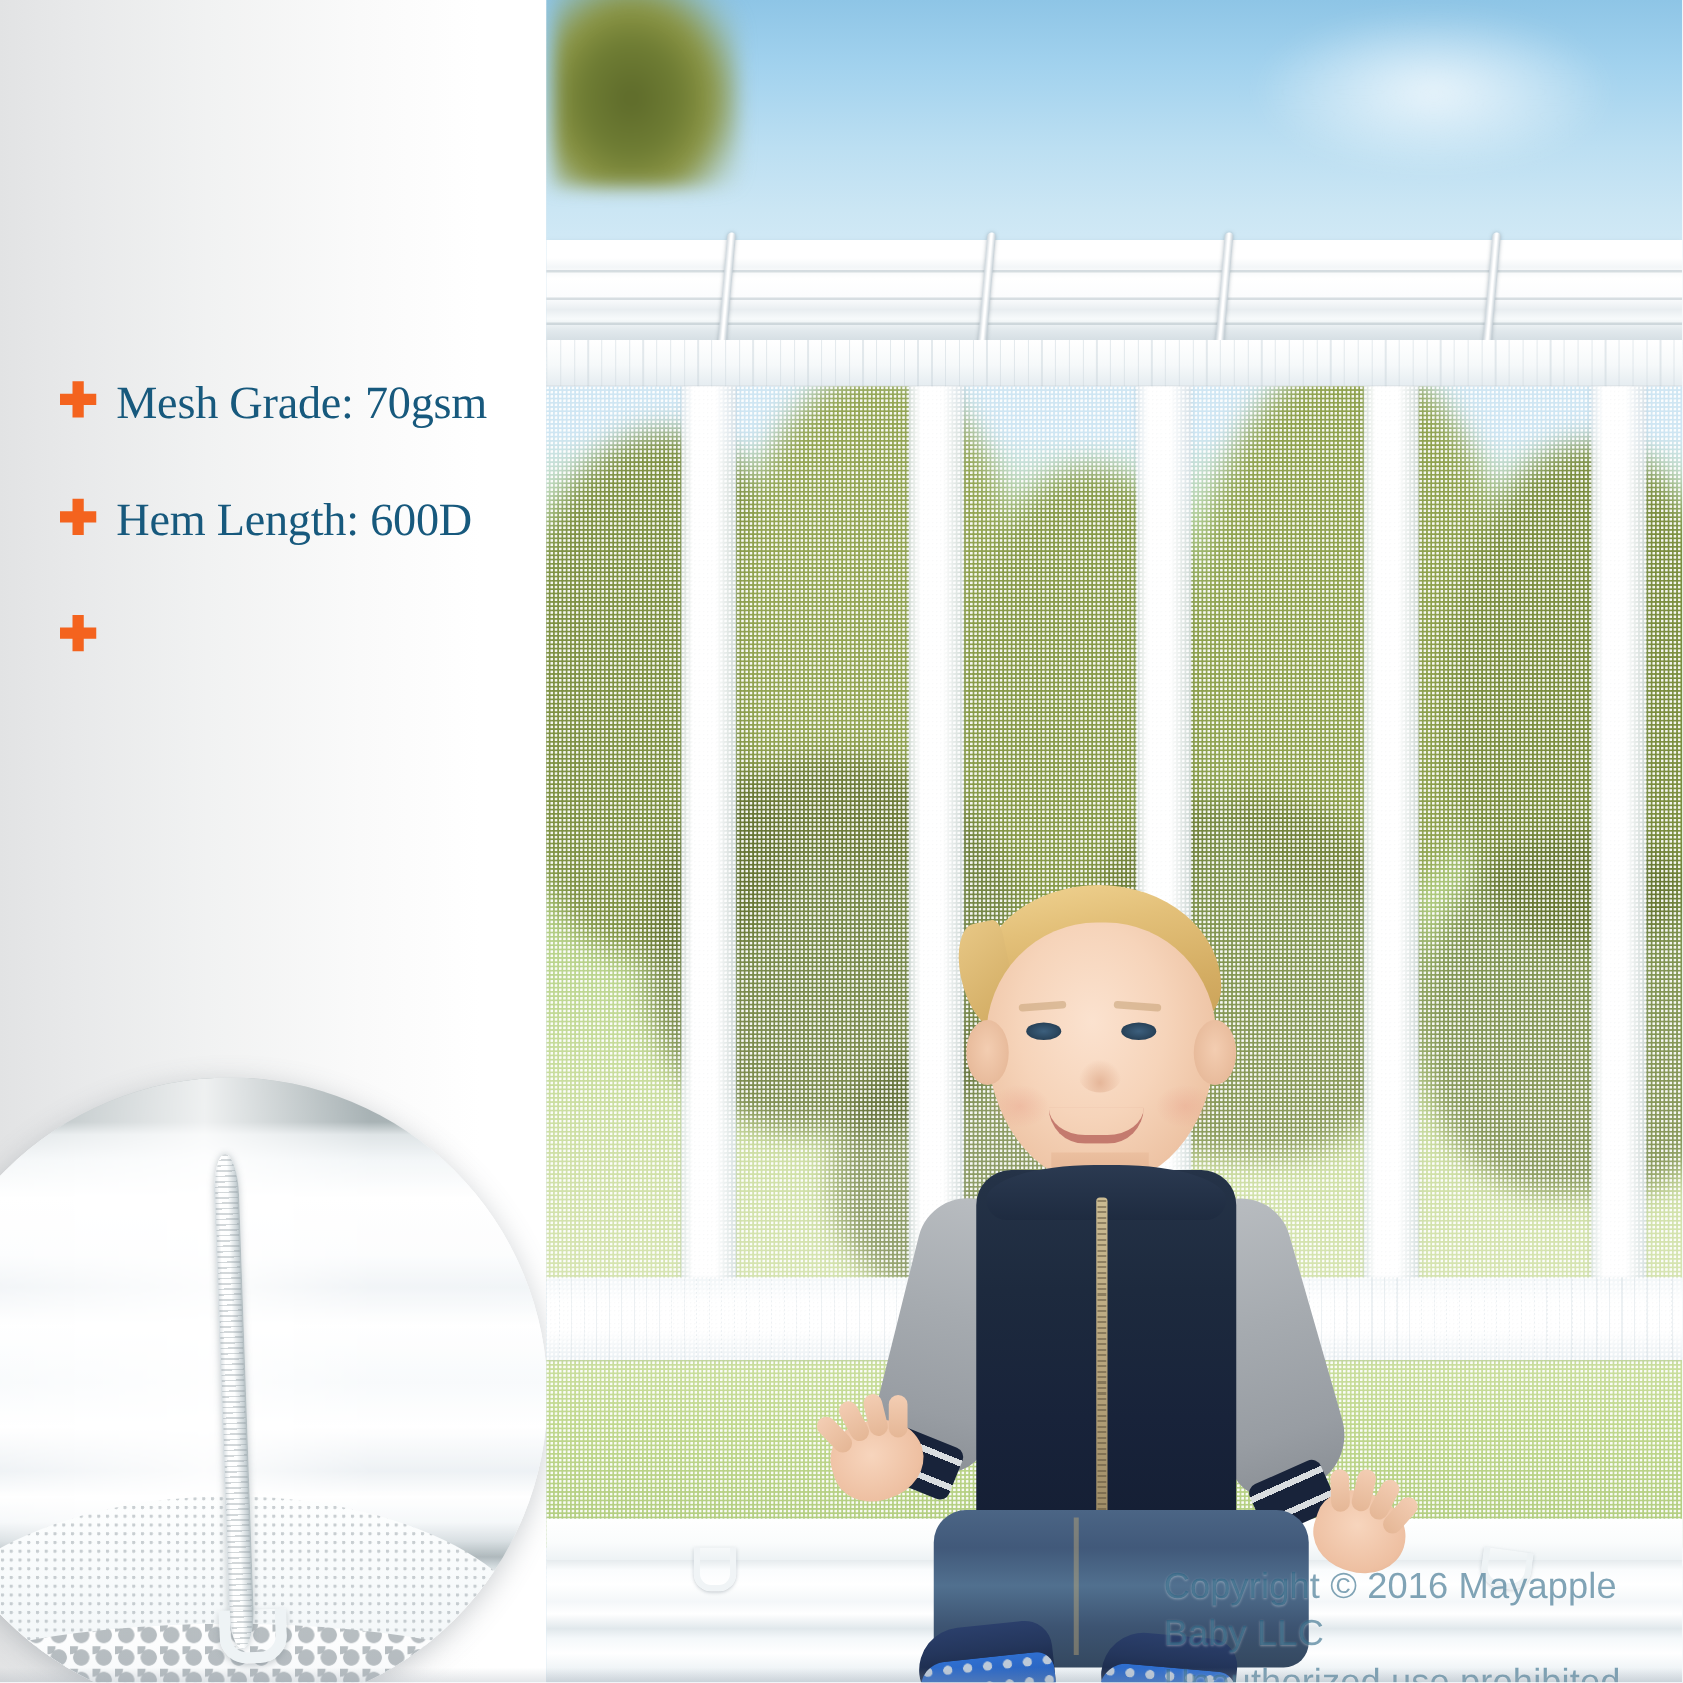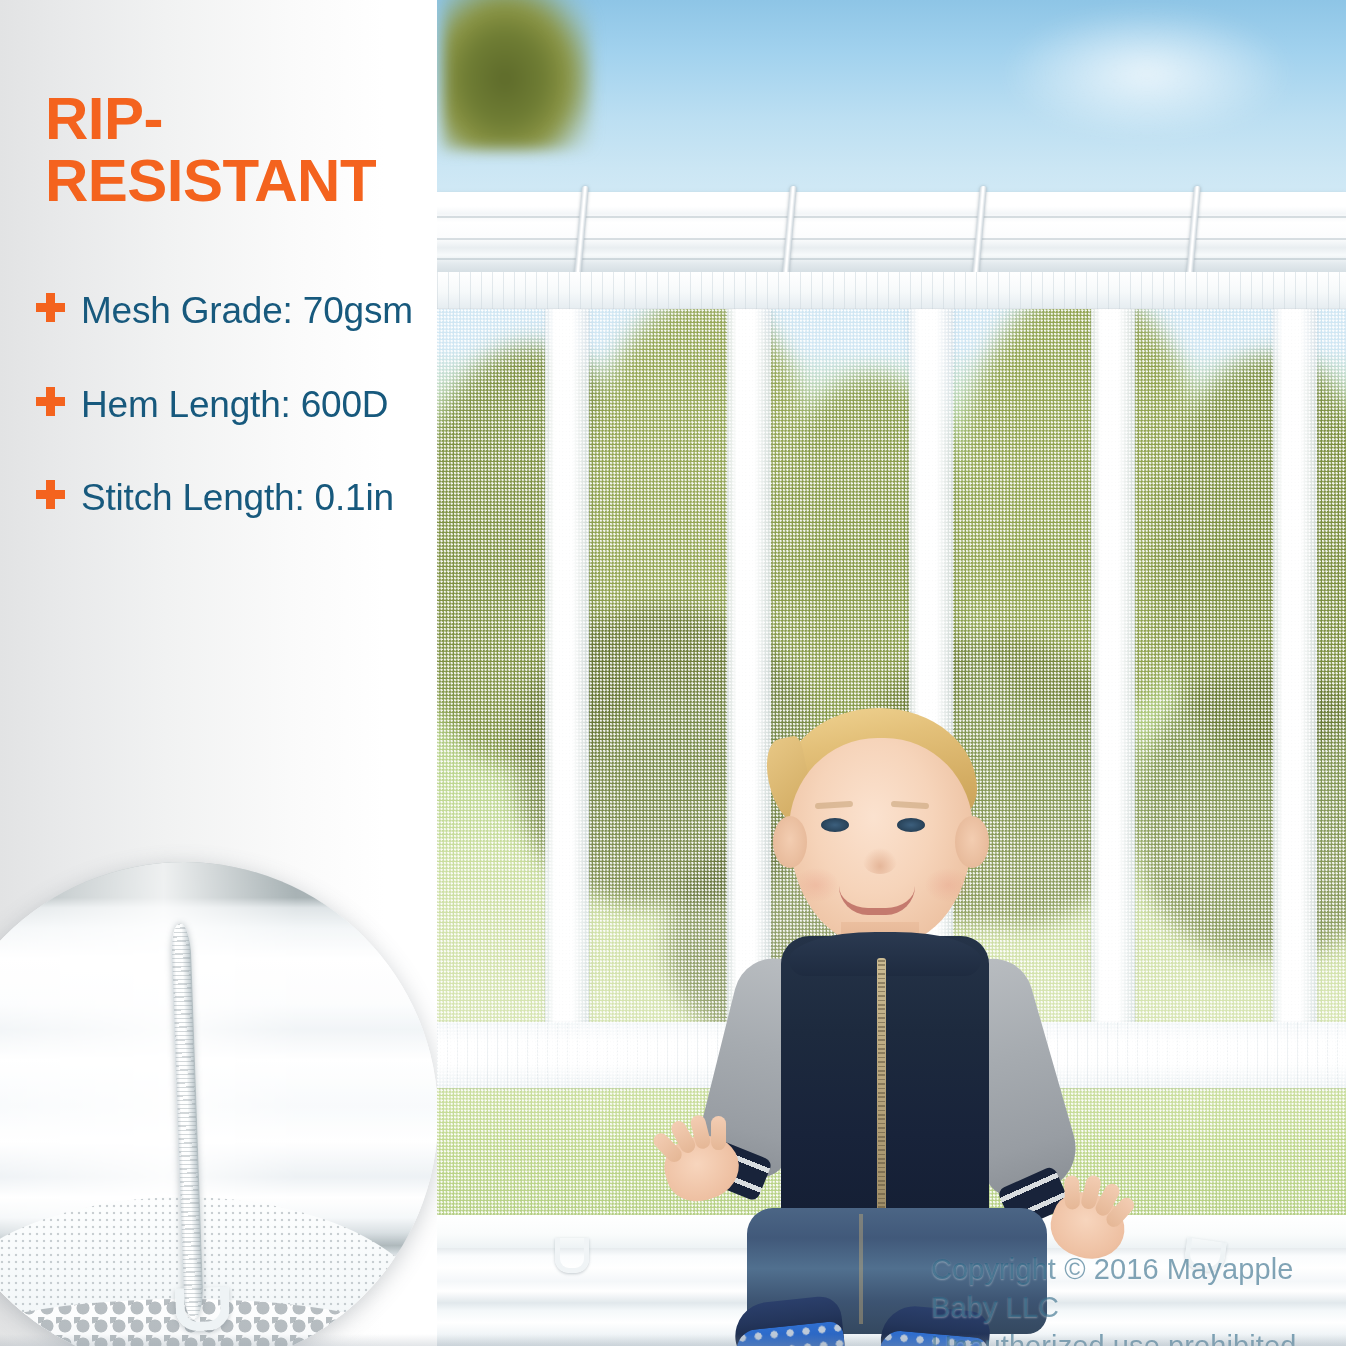--- a/index.html
+++ b/index.html
@@ -25,21 +25,21 @@
   #headline{
     position:absolute;left:45px;top:88px;width:380px;
     font-size:60px;line-height:1.03;
     font-weight:bold;
     letter-spacing:-0.5px;
     color:#f4631e;
     white-space:pre-line;
   }
   #spec-list{
     position:absolute;left:36px;top:288px;width:390px;
-    list-style:none;margin:0;padding:0;
+    list-style:none;margin:12px;padding:0;font-family:Liberation Serif, serif;
   }
   .spec-item{
     position:relative;
     padding-left:45px;
     margin-bottom:48px;
     font-size:37px;
     line-height:1.23;
     color:#17597d;
     letter-spacing:-0.2px;
   }
@@ -433,41 +433,37 @@
     background:linear-gradient(180deg,rgba(255,255,255,0),rgba(160,170,180,.30));
   }
 </style>
 </head>
 <body>
 
 <div id="stage">
 
   <div id="left-panel">
 
-    <div id="headline">RIP-
-RESISTANT</div>
 
     <ul id="spec-list">
 
       <li class="spec-item">
         <span class="spec-plus"></span>
         <span class="spec-text">Mesh Grade:
 70gsm</span>
       </li>
 
       <li class="spec-item">
         <span class="spec-plus"></span>
         <span class="spec-text">Hem Length:
 600D</span>
       </li>
 
       <li class="spec-item">
         <span class="spec-plus"></span>
-        <span class="spec-text">Stitch Length:
-0.1in</span>
       </li>
 
     </ul>
 
     <div id="detail-circle">
       <div class="dc-layer dc-rail"></div>
       <div class="dc-layer dc-gloss"></div>
       <div class="dc-layer dc-mesh"></div>
       <div class="dc-layer dc-net"></div>
       <div id="zip-tie">

